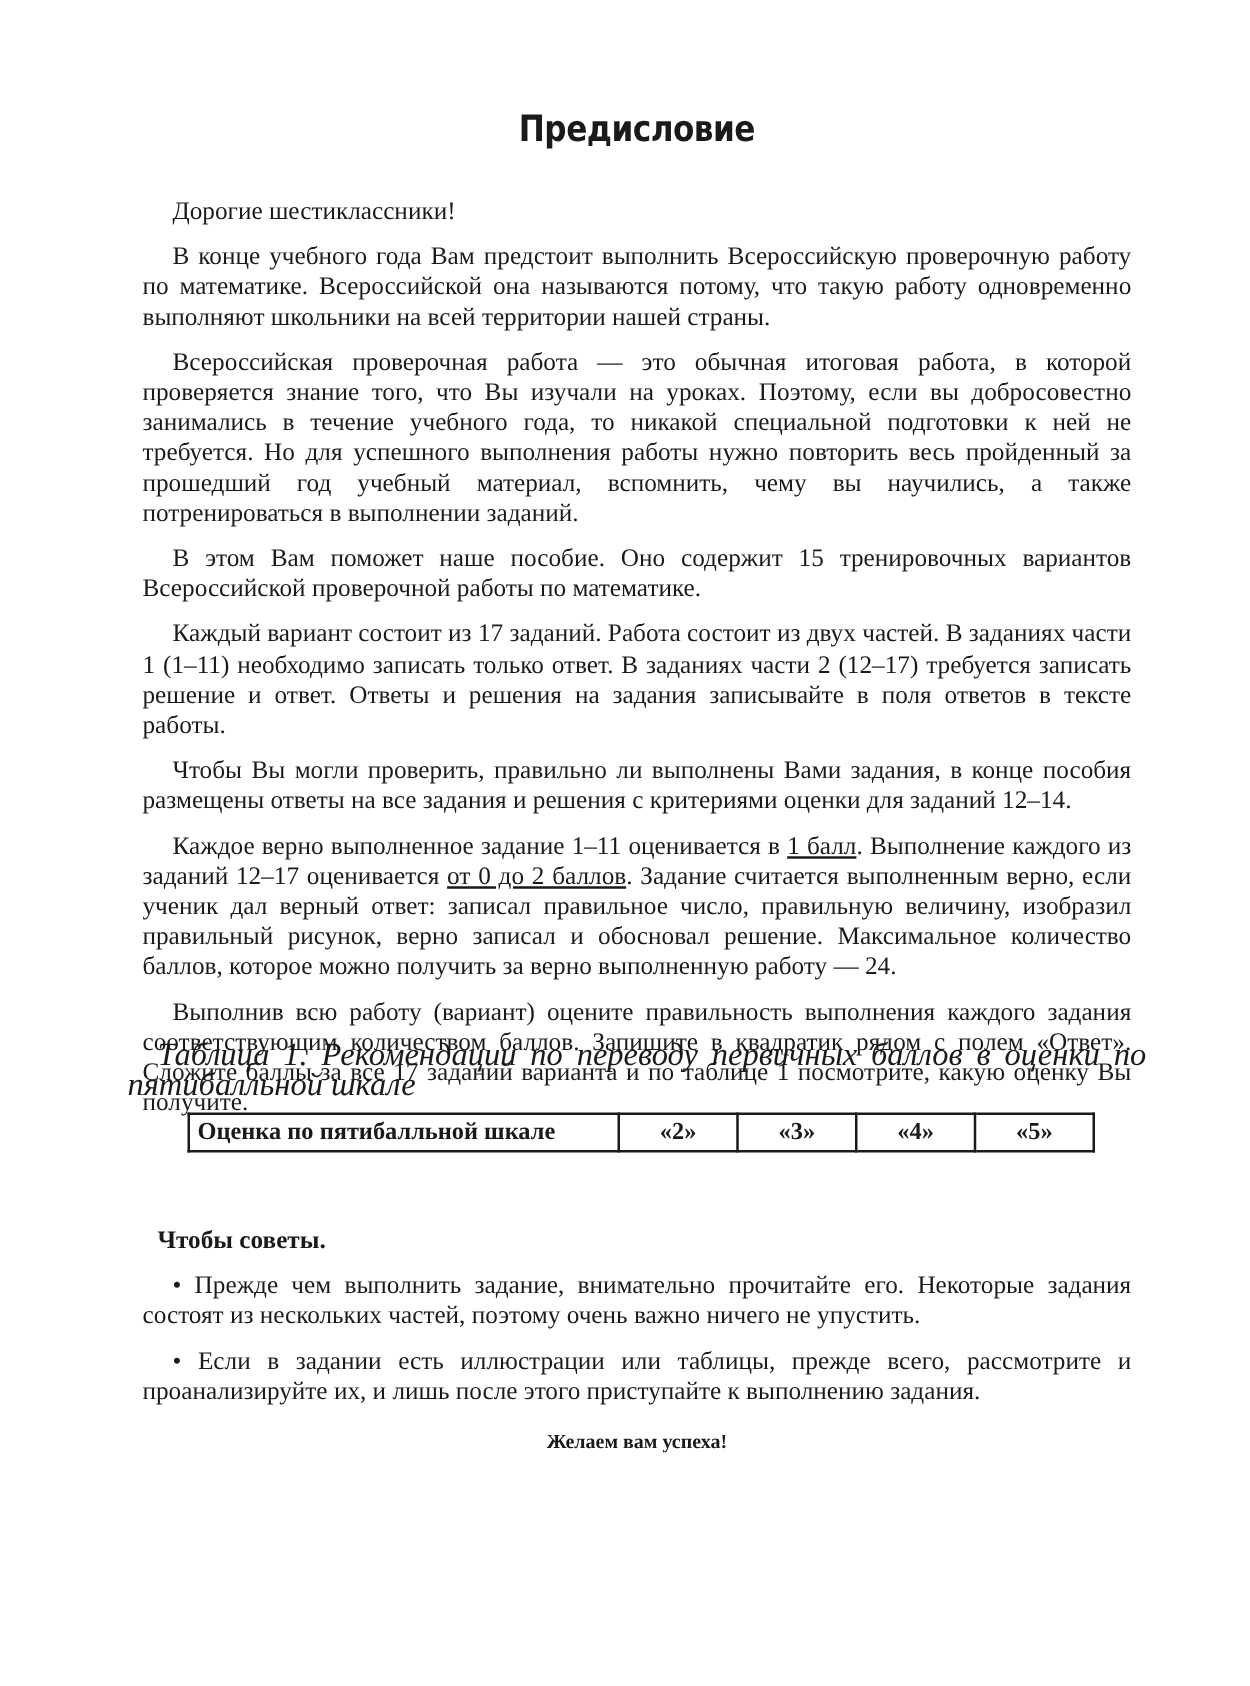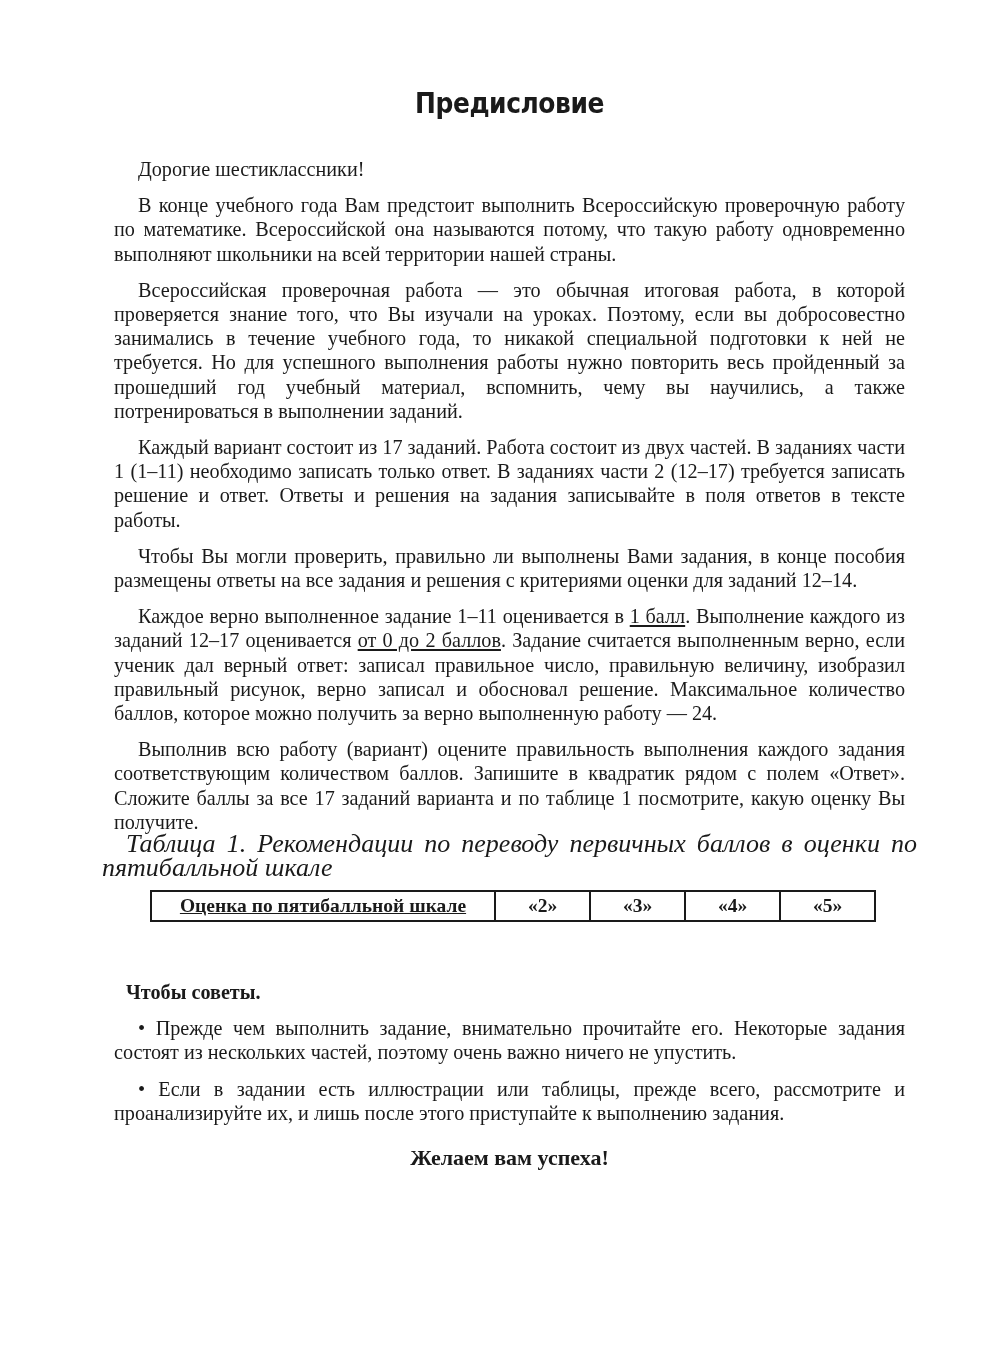--- a/index.html
+++ b/index.html
@@ -22,44 +22,45 @@
     font-family: "Liberation Serif", serif; font-style: italic; font-size: 26px;
     line-height: 24px; text-indent: 24px; text-align: justify; text-align-last: left;
   }
   table.grades {
     position: absolute; top: 890px; left: 48px; border-collapse: collapse;
     font-family: "Liberation Serif", serif; font-size: 19.5px;
   }
   table.grades td {
     border: 2px solid #1a1a1a; height: 28px; padding: 0 6px; text-align: center;
   }
-  table.grades td.first { text-align: center; width: 330px; text-decoration: underline; }
+  table.grades td.first { text-align: left; width: 330px; }
   table.grades td.c { width: 81px; }
   table.grades tr.head td { font-weight: bold; }
   .advice {
     position: absolute; top: 980px; left: 0; width: 815px;
     font-family: "Liberation Serif", serif; font-size: 20.2px; line-height: 24.2px;
     text-align: justify; text-align-last: left;
   }
   .advice .h { font-weight: bold; text-indent: 24px; margin: 0; }
   .wish {
     position: absolute; top: 1145px; left: 0; width: 815px; text-align: center;
-    font-family: "Liberation Serif", serif; font-weight: bold; font-size: 22px;
+    font-family: "Liberation Serif", serif; font-weight: bold; font-size: 16px;
   }
 </style>
 </head>
 <body>
 
 <div class="page">
   <div class="title">Предисловие</div>
 
   <div class="body">
     <p class="p">Дорогие шестиклассники!</p>
     <p class="p">В конце учебного года Вам предстоит выполнить Всероссийскую проверочную работу по математике. Всероссийской она называются потому, что такую работу одновременно выполняют школьники на всей территории нашей страны.</p>
     <p class="p">Всероссийская проверочная работа — это обычная итоговая работа, в которой проверяется знание того, что Вы изучали на уроках. Поэтому, если вы добросовестно занимались в течение учебного года, то никакой специальной подготовки к ней не требуется. Но для успешного выполнения работы нужно повторить весь пройденный за прошедший год учебный материал, вспомнить, чему вы научились, а также потренироваться в выполнении заданий.</p>
+    <p class="p">В этом Вам поможет наше пособие. Оно содержит 15 тренировочных вариантов Всероссийской проверочной работы по математике.</p>
     <p class="p">Каждый вариант состоит из 17 заданий. Работа состоит из двух частей. В заданиях части 1 (1–11) необходимо записать только ответ. В заданиях части 2 (12–17) требуется записать решение и ответ. Ответы и решения на задания записывайте в поля ответов в тексте работы.</p>
     <p class="p">Чтобы Вы могли проверить, правильно ли выполнены Вами задания, в конце пособия размещены ответы на все задания и решения с критериями оценки для заданий 12–14.</p>
     <p class="p"><span>Каждое верно выполненное задание 1–11 оценивается в </span><span class="u">1 балл</span><span>. Выполнение каждого из заданий 12–17 оценивается </span><span class="u">от 0 до 2 баллов</span><span>. Задание считается выполненным верно, если ученик дал верный ответ: записал правильное число, правильную величину, изобразил правильный рисунок, верно записал и обосновал решение. Максимальное количество баллов, которое можно получить за верно выполненную работу — 24.</span></p>
     <p class="p">Выполнив всю работу (вариант) оцените правильность выполнения каждого задания соответствующим количеством баллов. Запишите в квадратик рядом с полем «Ответ». Сложите баллы за все 17 заданий варианта и по таблице 1 посмотрите, какую оценку Вы получите.</p>
   </div>
 
   <div class="caption">Таблица 1. Рекомендации по переводу первичных баллов в оценки по пятибалльной шкале</div>
 
   <table class="grades">
     <tbody>

